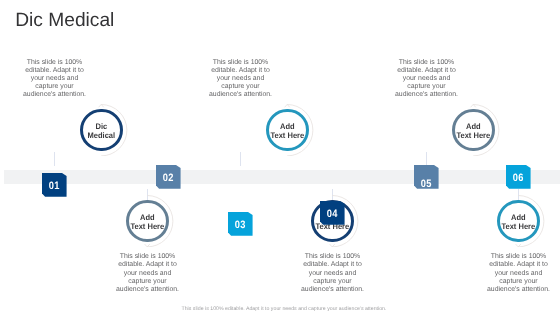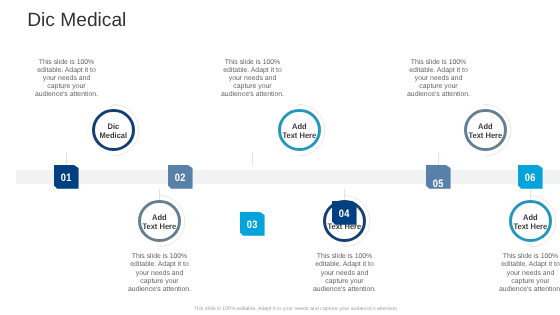--- a/index.html
+++ b/index.html
@@ -5,21 +5,21 @@
 <style>
   html, body { margin:0; padding:0; }
   body {
     width:560px; height:315px; overflow:hidden;
     background:#ffffff;
     font-family:"Liberation Sans", sans-serif;
     position:relative;
     -webkit-font-smoothing:antialiased;
     text-rendering:geometricPrecision;
   }
-  #slide { position:absolute; left:16px; top:0; width:456px; height:315px; background:#ffffff; }
+  #slide { position:absolute; left:4px; top:0; width:456px; height:315px; background:#ffffff; }
 
   .title {
     position:absolute; left:11.2px; top:10.3px;
     font-size:19.2px; color:#333335; letter-spacing:0px;
     font-weight:400; white-space:pre;
   }
 
   .band {
     position:absolute; left:0; width:560px;
     top:170px; height:14px;
@@ -95,21 +95,21 @@
         <svg width="52.4" height="52.4" viewBox="0 0 52.4 52.4">
           <path class="arcpath" d="M 26.2 0.5 A 25.7 25.7 0 0 1 26.2 51.9" fill="none" stroke="#e6e1de" stroke-width="0.8"></path>
           <path class="arrow-top" d="M 23.6 3.3 L 26.2 0.45 L 28.8 3.3" fill="none" stroke="#e6e1de" stroke-width="0.8"></path>
           <path class="arrow-bottom" d="M 23.6 49.1 L 26.2 51.95 L 28.8 49.1" fill="none" stroke="#e6e1de" stroke-width="0.8"></path>
         </svg>
       </div>
       <div class="ring" style="border-color: rgb(20, 63, 115);"></div>
       <div class="lbl" style="color: rgb(58, 58, 60);">Dic
 Medical</div>
     </div>
-    <div class="badge" style="left: 38.2px;">
+    <div class="badge" style="left: 38.2px; margin-top: 8px;">
       <svg width="24.6" height="23.7" viewBox="0 0 24.6 23.7">
         <path class="badgepath" d="M 0 0 L 20.0 0 L 24.6 2.9 L 24.6 23.7 L 3.1 23.7 L 0 20.4 Z" fill="#014080"></path>
       </svg>
       <span class="num">01</span>
     </div>
   </div>
 
   <div class="col below">
     <div class="blurb" style="left: 91.5px; color: rgb(99, 99, 101);">This slide is 100%
 editable. Adapt it to

